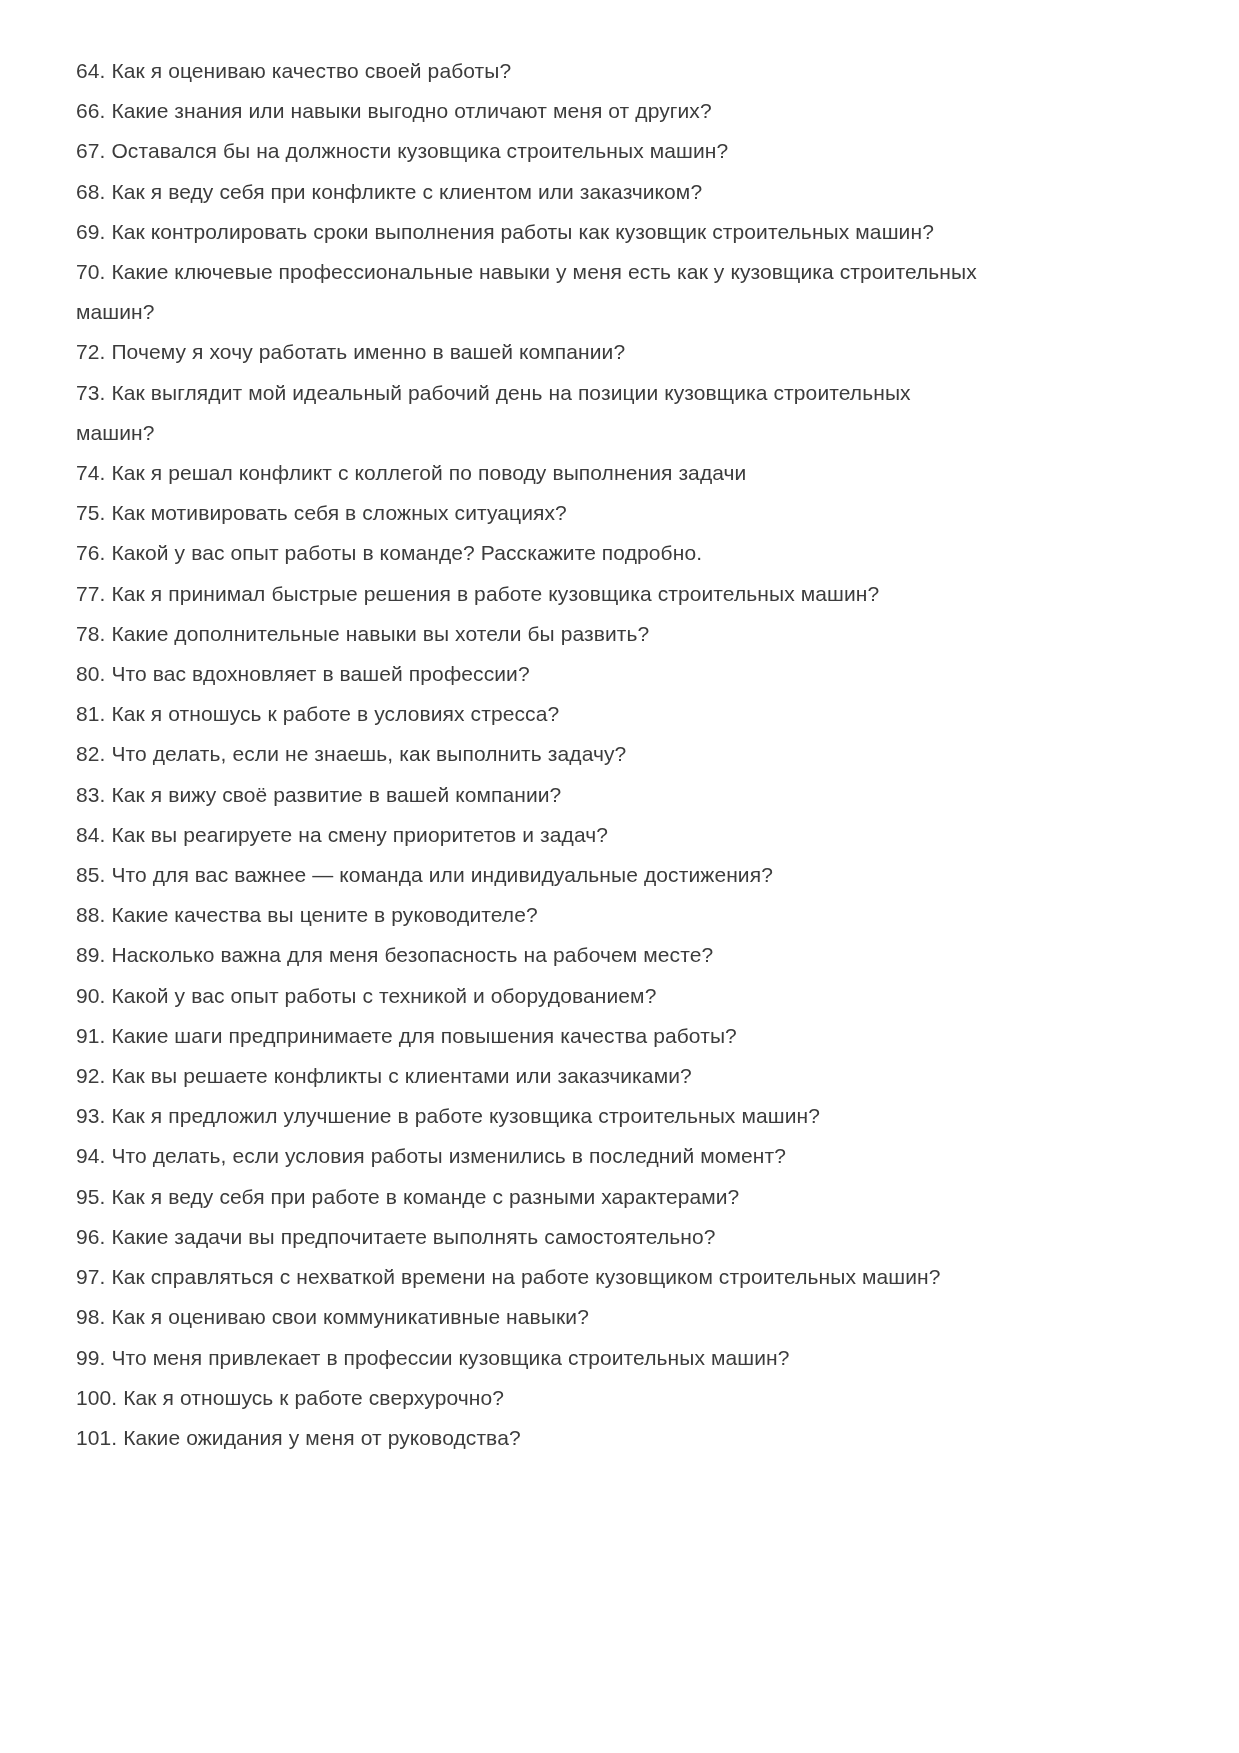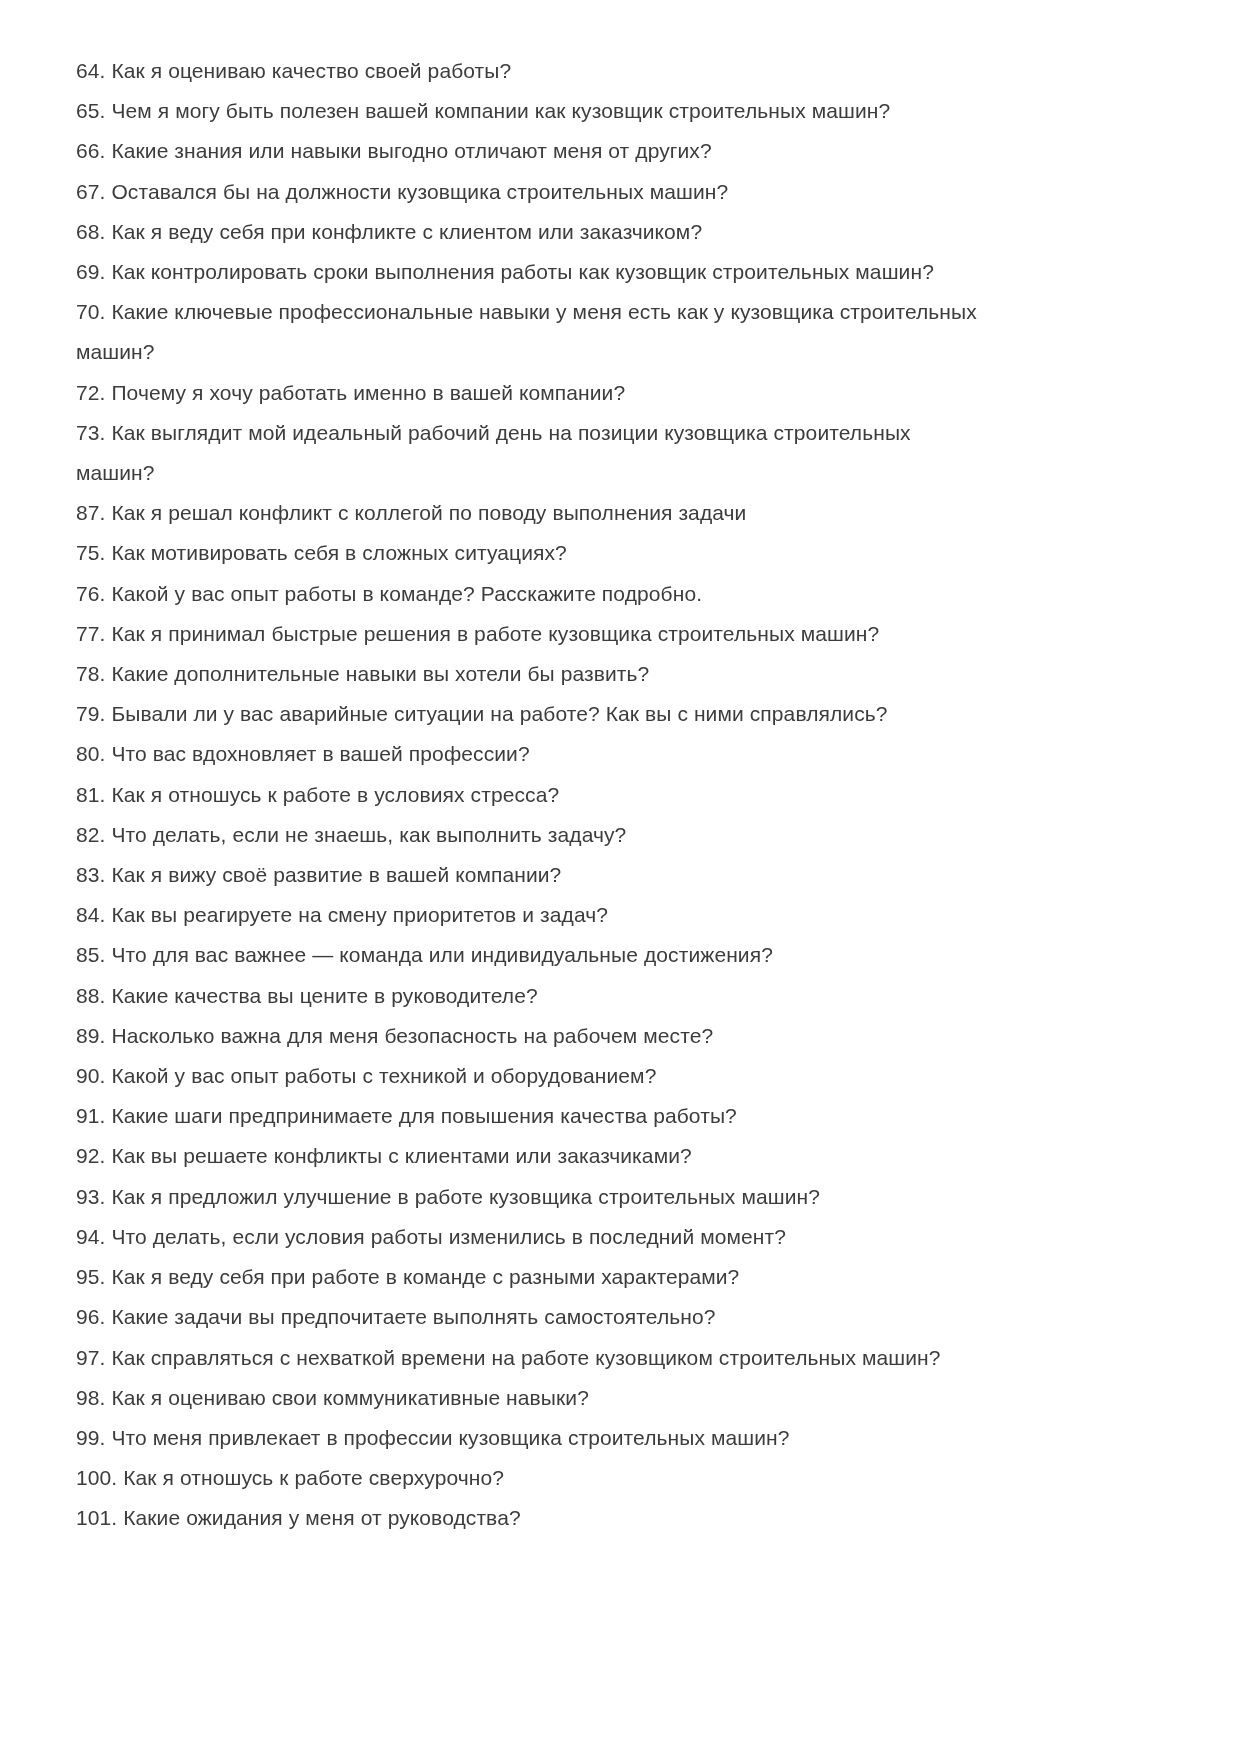--- a/index.html
+++ b/index.html
@@ -35,23 +35,20 @@
 </head>
 <body>
 
 <div class="page" style="background: rgb(255, 255, 255); color: rgb(60, 60, 60);">
   <main class="doc">
     <section id="question-list">
         <p class="q">
           <span class="line">64. Как я оцениваю качество своей работы?</span>
         </p>
         <p class="q">
-          <span class="line">65. Чем я могу быть полезен вашей компании как кузовщик строительных машин?</span>
-        </p>
-        <p class="q">
           <span class="line">66. Какие знания или навыки выгодно отличают меня от других?</span>
         </p>
         <p class="q">
           <span class="line">67. Оставался бы на должности кузовщика строительных машин?</span>
         </p>
         <p class="q">
           <span class="line">68. Как я веду себя при конфликте с клиентом или заказчиком?</span>
         </p>
         <p class="q">
           <span class="line">69. Как контролировать сроки выполнения работы как кузовщик строительных машин?</span>
@@ -61,36 +58,33 @@
           <span class="line">машин?</span>
         </p>
         <p class="q">
           <span class="line">72. Почему я хочу работать именно в вашей компании?</span>
         </p>
         <p class="q">
           <span class="line">73. Как выглядит мой идеальный рабочий день на позиции кузовщика строительных</span>
           <span class="line">машин?</span>
         </p>
         <p class="q">
-          <span class="line">87. Как я решал конфликт с коллегой по поводу выполнения задачи</span>
+          <span class="line">74. Как я решал конфликт с коллегой по поводу выполнения задачи</span>
         </p>
         <p class="q">
           <span class="line">75. Как мотивировать себя в сложных ситуациях?</span>
         </p>
         <p class="q">
           <span class="line">76. Какой у вас опыт работы в команде? Расскажите подробно.</span>
         </p>
         <p class="q">
           <span class="line">77. Как я принимал быстрые решения в работе кузовщика строительных машин?</span>
         </p>
         <p class="q">
           <span class="line">78. Какие дополнительные навыки вы хотели бы развить?</span>
-        </p>
-        <p class="q">
-          <span class="line">79. Бывали ли у вас аварийные ситуации на работе? Как вы с ними справлялись?</span>
         </p>
         <p class="q">
           <span class="line">80. Что вас вдохновляет в вашей профессии?</span>
         </p>
         <p class="q">
           <span class="line">81. Как я отношусь к работе в условиях стресса?</span>
         </p>
         <p class="q">
           <span class="line">82. Что делать, если не знаешь, как выполнить задачу?</span>
         </p>

